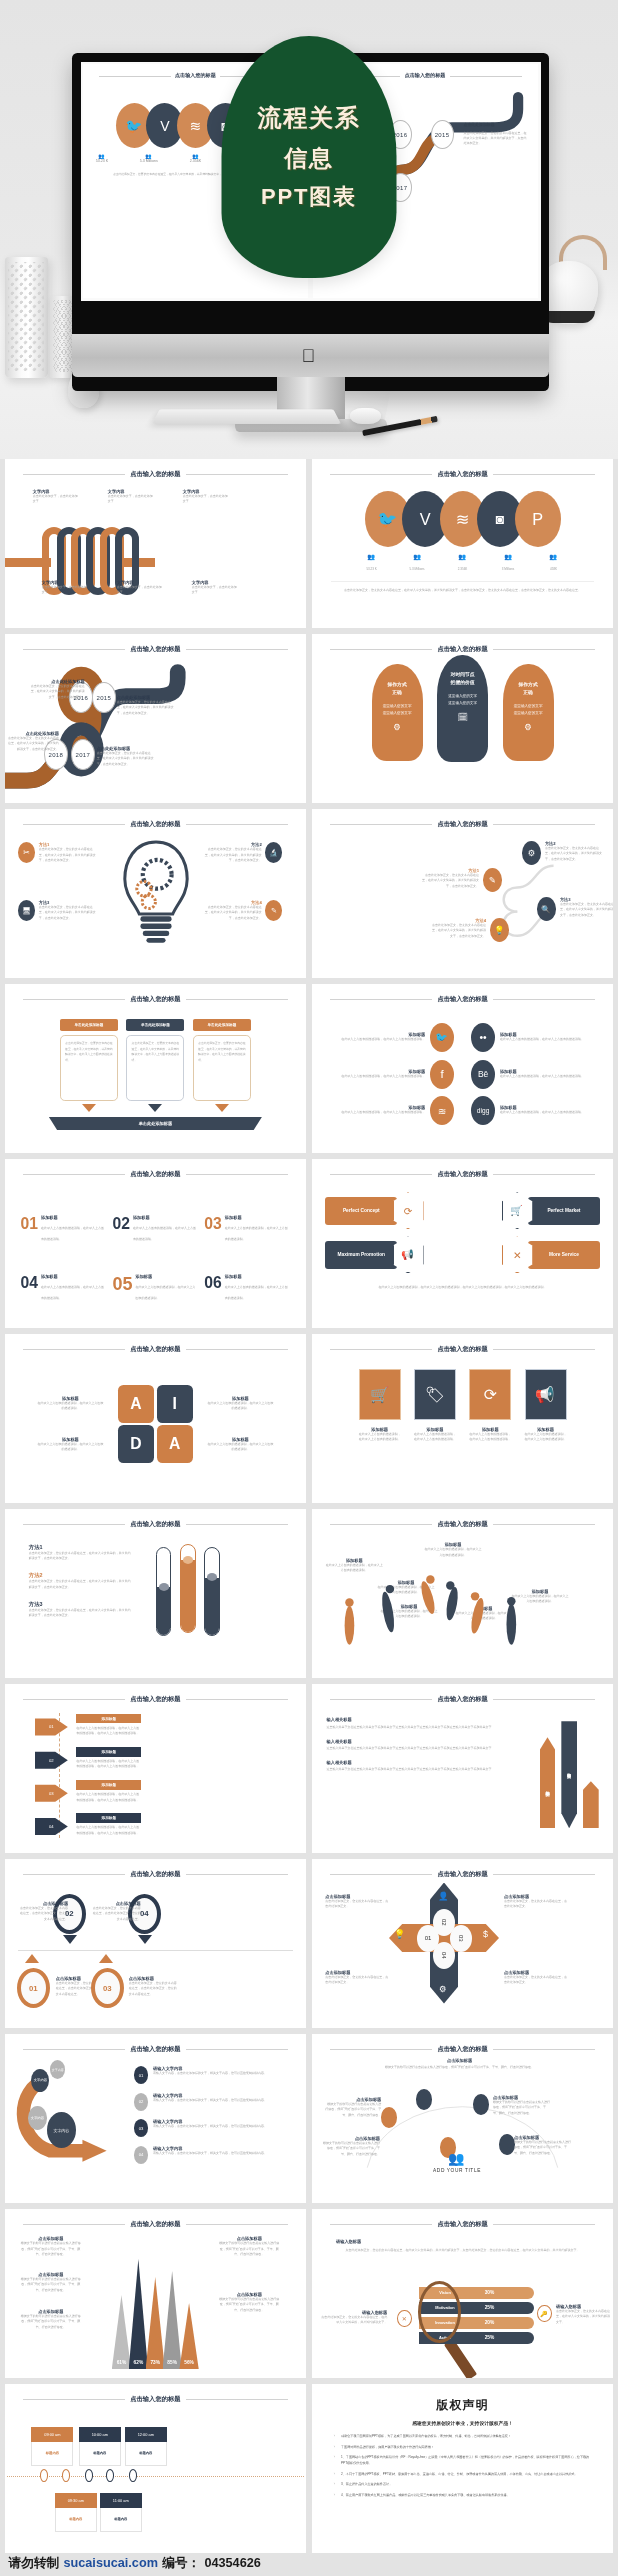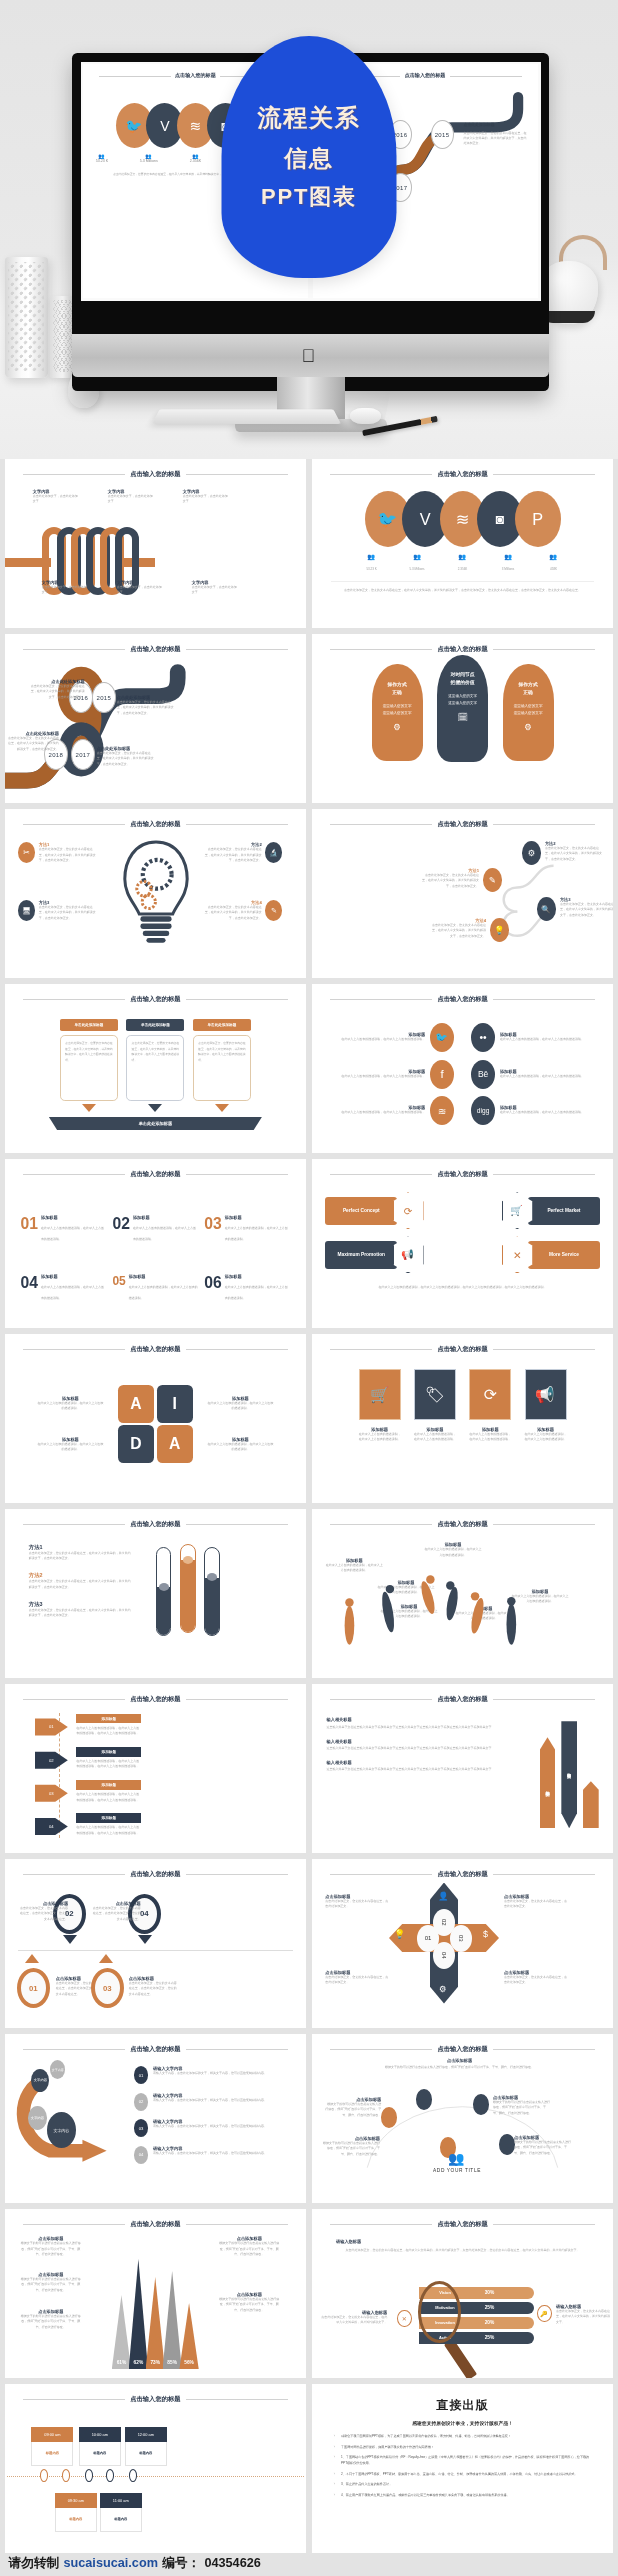--- a/index.html
+++ b/index.html
@@ -91,21 +91,21 @@
 
   
   .road{ position:relative; width:100%; height:151px; margin-top:6px; }
   .yr{ position:absolute; width:23px;height:29px;border-radius:50%;background:#fff;
     border:0.6px solid #bbb; display:flex;align-items:center;justify-content:center;
     font-size:6px; color:#34404f; letter-spacing:0.3px; }
   .rtxt{ position:absolute; font-size:3px; color:#9d9d9d; line-height:1.7; width:63px;}
   .rtit{ font-size:3.9px; font-weight:bold; color:#34404f; margin-bottom:1.8px; }
 
   .hero-badge { position:absolute; left:50%; top:36px; transform:translateX(-50%);
-    width:175px; height:242px; background:#1d4ed8;
+    width:175px; height:242px; background:#14532d;
     border-radius:88px 88px 82px 82px/121px 121px 66px 66px;
     display:flex; flex-direction:column; align-items:center; justify-content:center;
     gap:8.5px; z-index:9; box-shadow:0 4.8px 15.7px rgba(0,0,0,.12); }
   .hero-badge span { color:#fbeedd; font-weight:bold; letter-spacing:1.8px;
     text-shadow:1.2px 1.2px 0 rgba(150,80,30,.35); }
   .hb1{ font-size:24px; } .hb2{ font-size:23px; } .hb3{ font-size:22px; }
 
   
   .grid { position:absolute; left:0; top:459px; width:618px; }
   .row { display:flex; gap:6px; padding:0 4.8px 6px; }
@@ -615,21 +615,21 @@
           </div>
         <div style="display:flex;gap:3px">
             <span class="num" style="font-size:15.7px;color:#cd7f46">03</span>
             <span><span class="lbl" style="display:block">添加标题</span><span class="txt">在此录入上方图表的描述说明，在此录入上方图表的描述说明。</span></span>
           </div>
         <div style="display:flex;gap:3px">
             <span class="num" style="font-size:15.7px;color:#2d3a4d">04</span>
             <span><span class="lbl" style="display:block">添加标题</span><span class="txt">在此录入上方图表的描述说明，在此录入上方图表的描述说明。</span></span>
           </div>
         <div style="display:flex;gap:3px">
-            <span class="num" style="font-size:12px;color:#cd7f46">05</span>
+            <span class="num" style="font-size:18px;color:#cd7f46">05</span>
             <span><span class="lbl" style="display:block">添加标题</span><span class="txt">在此录入上方图表的描述说明，在此录入上方图表的描述说明。</span></span>
           </div>
         <div style="display:flex;gap:3px">
             <span class="num" style="font-size:15.7px;color:#2d3a4d">06</span>
             <span><span class="lbl" style="display:block">添加标题</span><span class="txt">在此录入上方图表的描述说明，在此录入上方图表的描述说明。</span></span>
           </div>
       </div>
     </div>
 
     <div class="slide">
@@ -1183,21 +1183,21 @@
         <div style="position:absolute;left:35px;top:65px;width:8.5px;height:13.3px;border:1.8px solid #cd7f46;border-radius:50%;background:#fff"></div>
         <div style="position:absolute;left:57px;top:65px;width:8.5px;height:13.3px;border:1.8px solid #cd7f46;border-radius:50%;background:#fff"></div>
         <div style="position:absolute;left:80px;top:65px;width:8.5px;height:13.3px;border:1.8px solid #2d3a4d;border-radius:50%;background:#fff"></div>
         <div style="position:absolute;left:101px;top:65px;width:8.5px;height:13.3px;border:1.8px solid #2d3a4d;border-radius:50%;background:#fff"></div>
         <div style="position:absolute;left:124px;top:65px;width:8.5px;height:13.3px;border:1.8px solid #2d3a4d;border-radius:50%;background:#fff"></div>
       </div>
     </div>
 
     <div class="slide">
       <div class="cw">
-        <h2>直接出版</h2>
+        <h2>版权声明</h2>
         <h3>感谢您支持原创设计事业，支持设计版权产品！</h3>
         <ul>
           <li>感谢您下载千图网原创PPT模板，为了达成千图网以及原创作者的权益，请勿转制、传播、销售，否则将依据法律条框追究！</li>
           <li>千图网对网作品进行授权，如用户确下载次数的十倍进行实际赔偿！</li>
           <li>1、千图网站出售的PPT模板均为版税后付（RF：Royalty-free）正版受《中华人民共和国著作法》和《世界版权公约》的保护，作品的著作权、版权和著作权归千图网所有，您下载的PPT模板仅供您使用。</li>
           <li>2、不同于千图网的PPT模板、PPT素材、音频用于再出售、直接出版、出借、转让、分销、加盟或者作为从属的第人使用，不得转载、出实、转让出去或者出去以其他形式。</li>
           <li>3、禁止把作品传入任意的服务器记。</li>
           <li>4、禁止用户用下载数式任网上传播作品、或能作品可以让第三方单独付费或共享免费下载、或者过其服电话服务系统传播。</li>
         </ul>
       </div>

